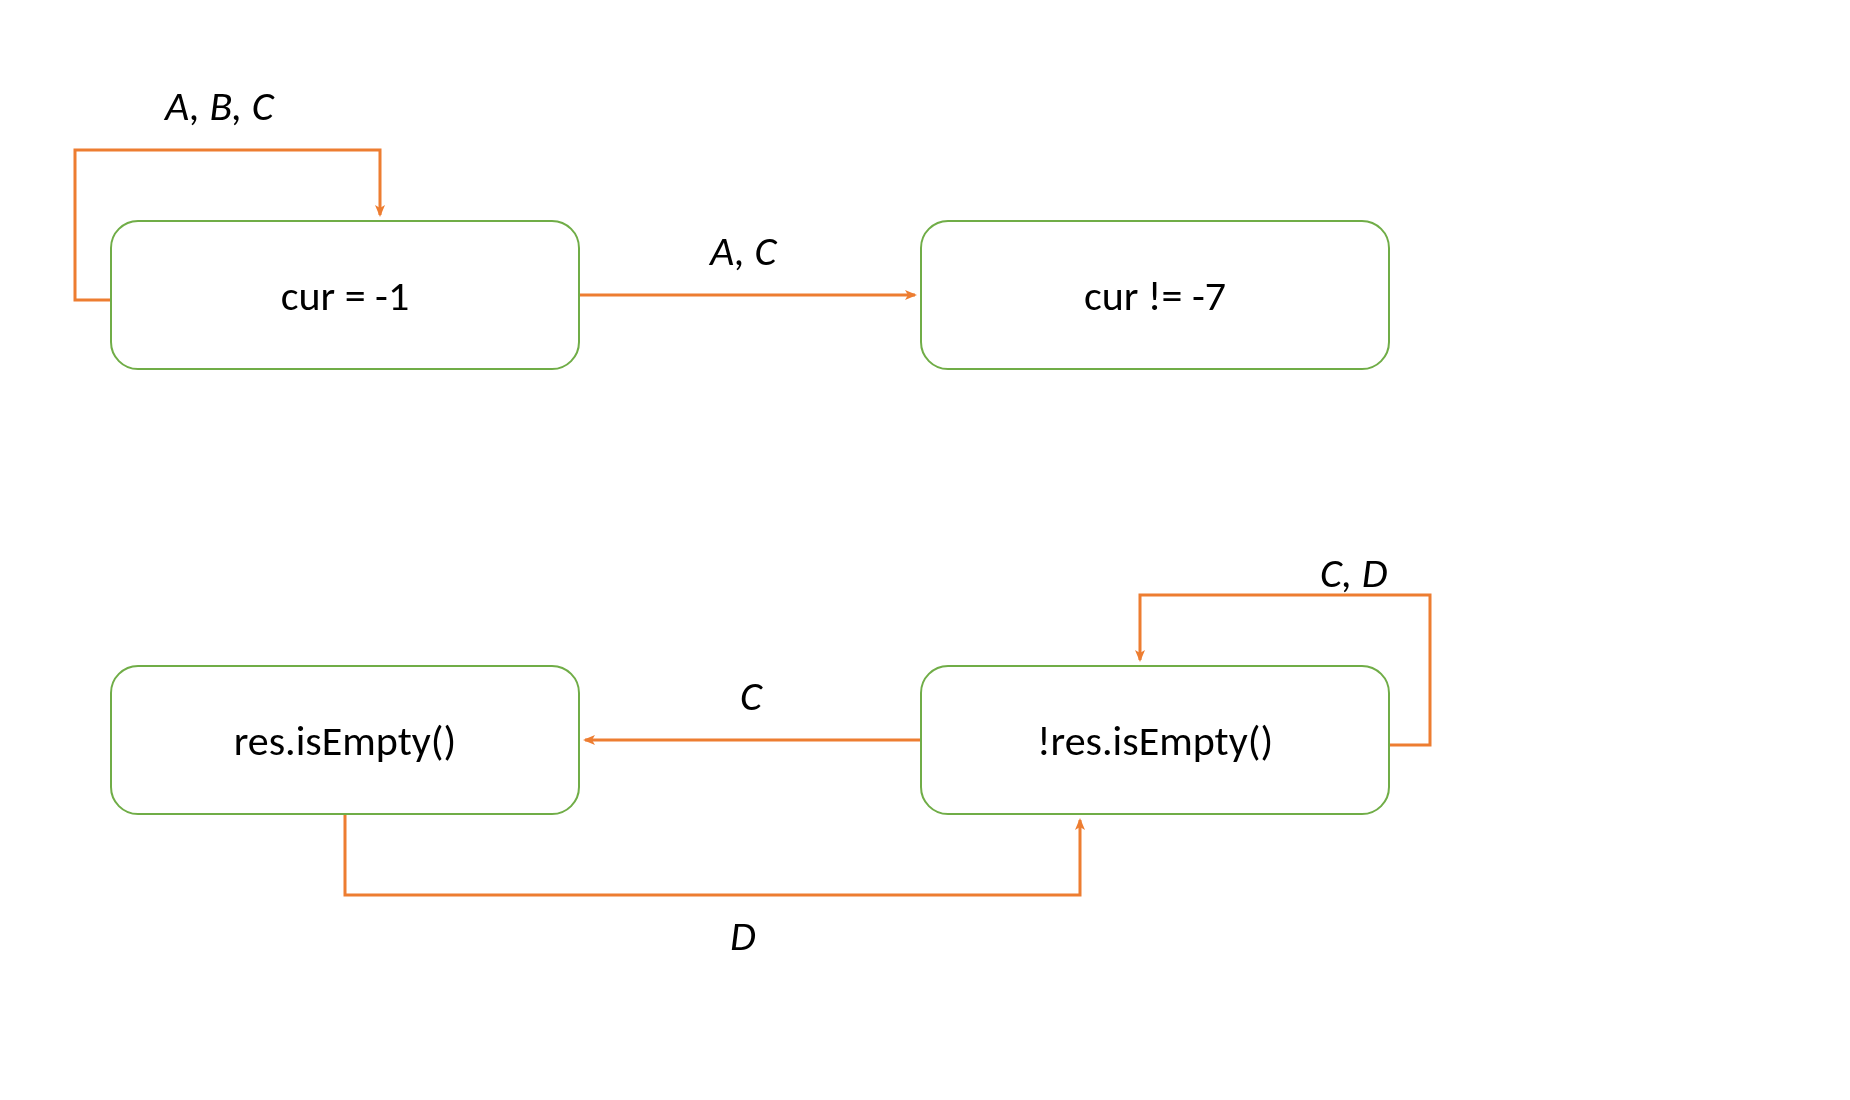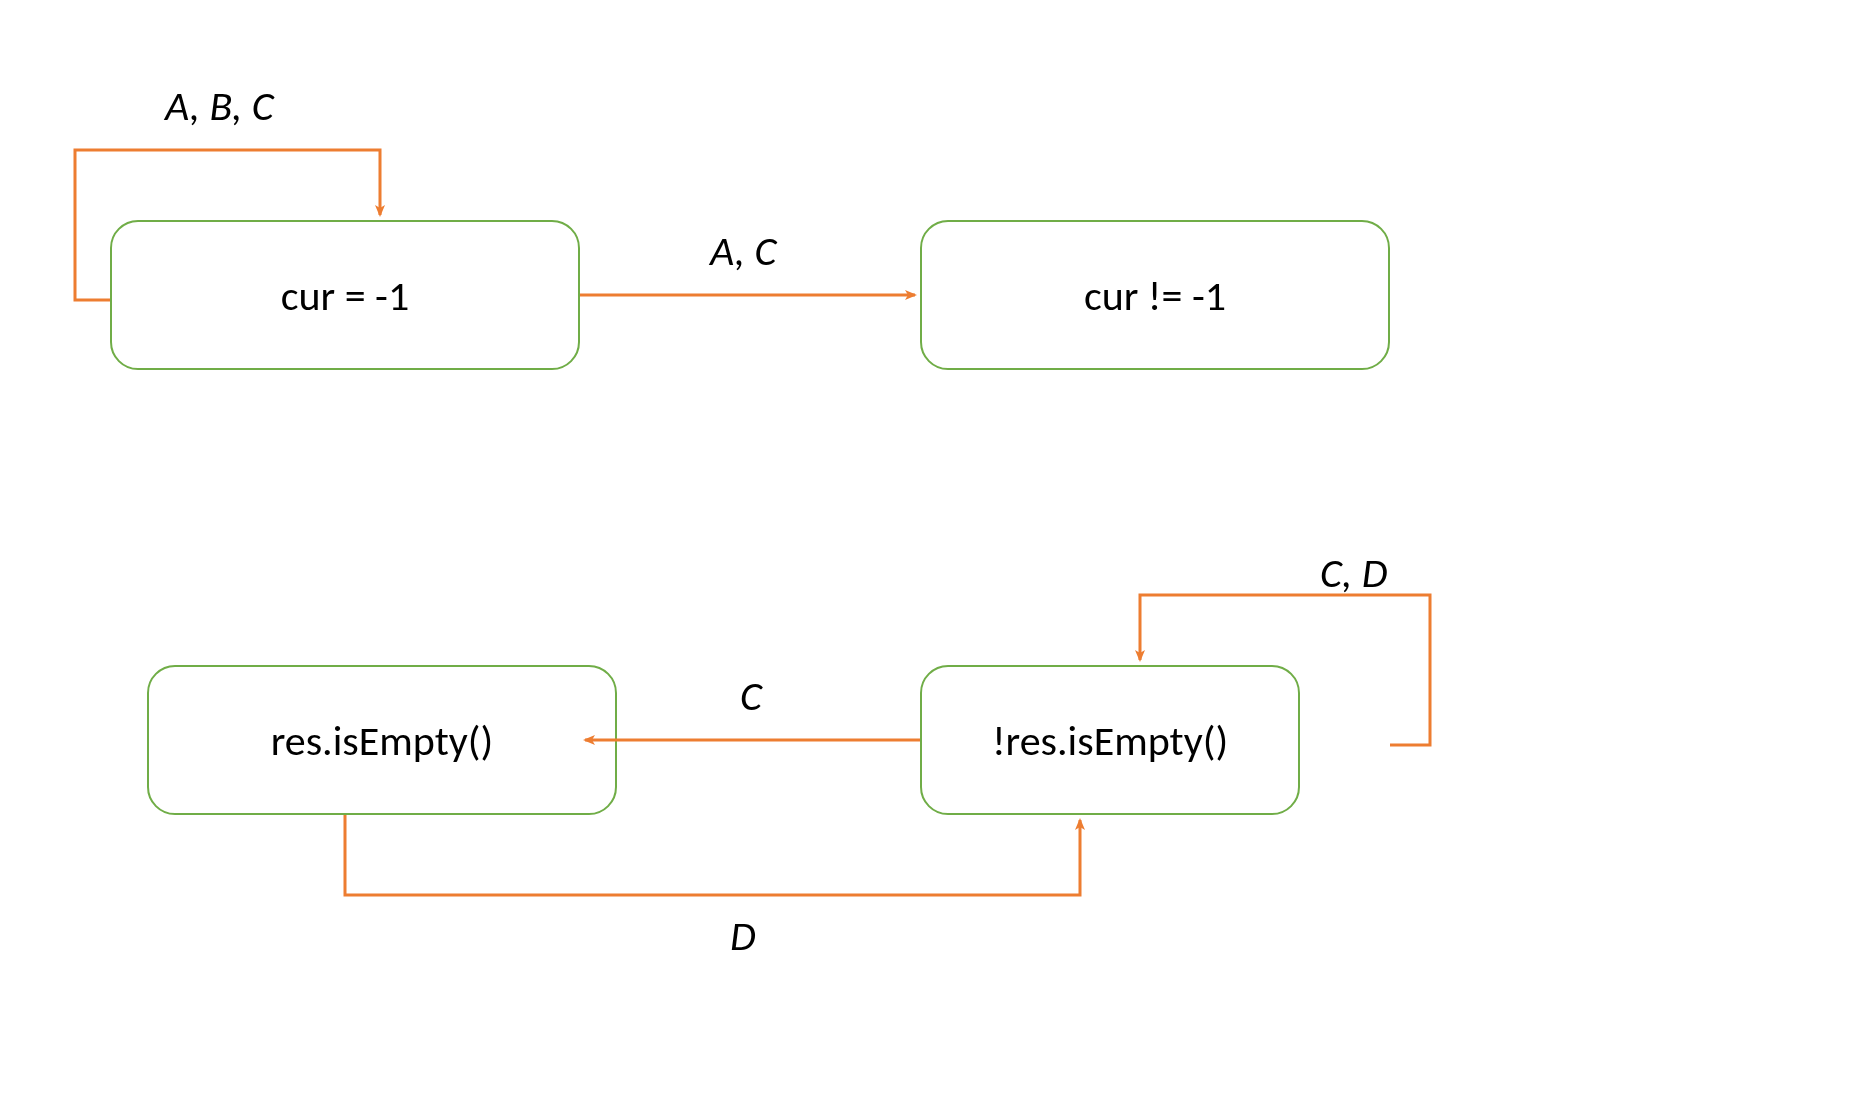--- a/index.html
+++ b/index.html
@@ -40,28 +40,28 @@
   }
 </style>
 </head>
 <body>
 
 <div class="state-box" style="left:110px; top:220px; width:470px; height:150px;">
   <span>cur = -1</span>
 </div>
 
 <div class="state-box" style="left:920px; top:220px; width:470px; height:150px;">
-  <span>cur != -1</span>
+  <span>cur != -7</span>
 </div>
 
-<div class="state-box" style="left:110px; top:665px; width:470px; height:150px;margin-left:37px;">
+<div class="state-box" style="left:110px; top:665px; width:470px; height:150px;">
   <span>res.isEmpty()</span>
 </div>
 
-<div class="state-box" style="left:920px; top:665px; width:380px; height:150px;">
+<div class="state-box" style="left:920px; top:665px; width:470px; height:150px;">
   <span>!res.isEmpty()</span>
 </div>
 
 <div class="edge-label" style="left:165px; top:80px;">
   <span>A, B, C</span>
 </div>
 
 <div class="edge-label" style="left:710px; top:225px;">
   <span>A, C</span>
 </div>

